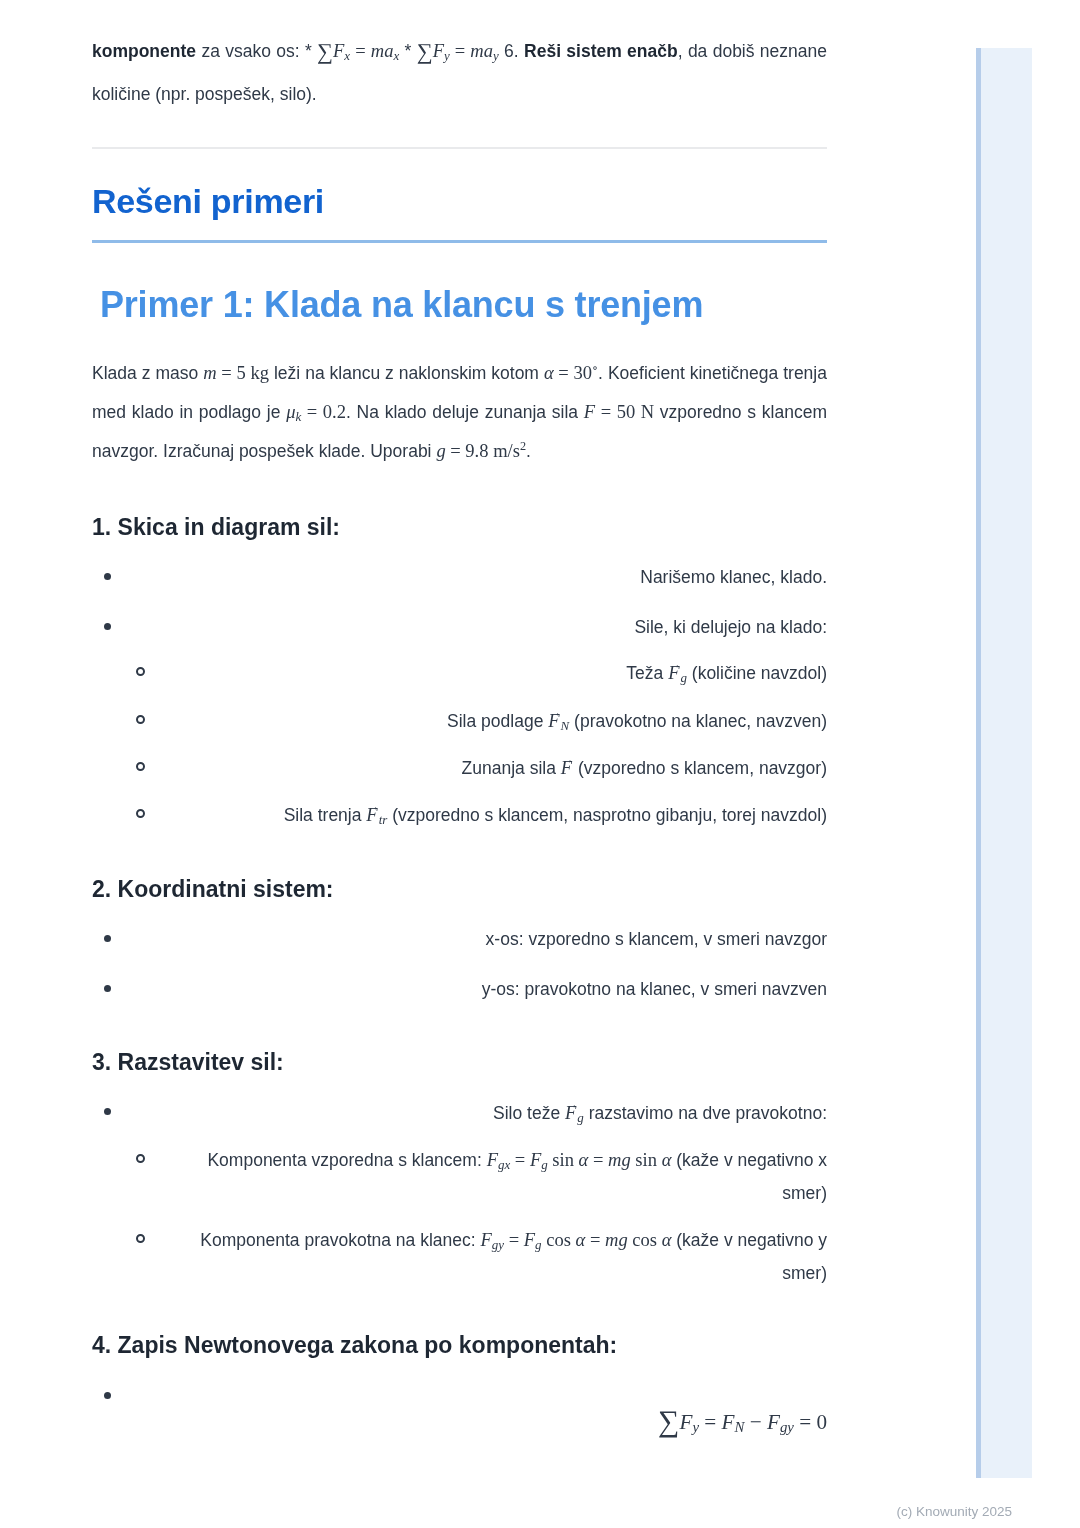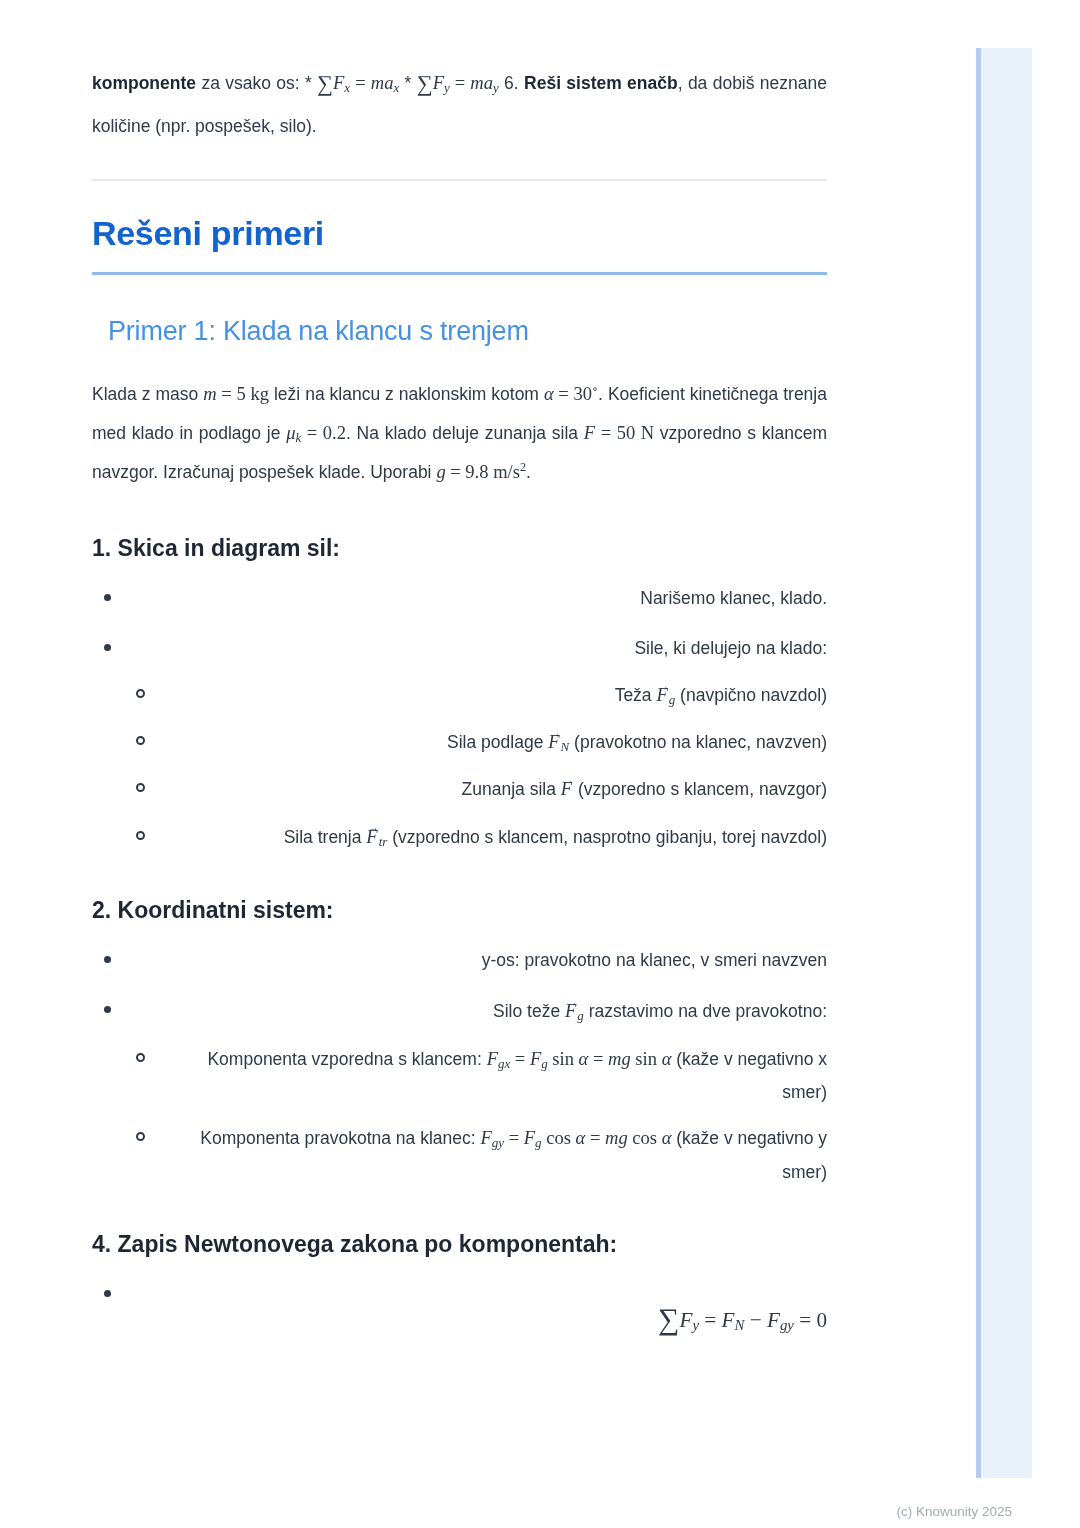--- a/index.html
+++ b/index.html
@@ -3,26 +3,26 @@
 <meta charset="utf-8">
 <style>
   :root{
     --heading1:#1263cf; --heading2:#4691e4; --underline:#8fbbe9;
     --text:#2f3947; --section-title:#1e2733; --divider:#e9eaec;
     --watermark:#a3abb5; --scroll-fill:#e9f1fa; --scroll-border:#b6cdea;
   }
   html,body{margin:0;padding:0;background:#fff;}
   body{width:1080px;font-family:"Liberation Sans","DejaVu Sans",sans-serif;}
   .page{position:relative;width:1080px;min-height:1528px;background:#fff;overflow:hidden;}
-  .content{position:absolute;left:92px;top:60px;width:735px;}
+  .content{position:absolute;left:92px;top:28px;width:735px;}
   .para{font-size:17.5px;line-height:2.12;margin:0;text-align:justify;color:var(--text);}
   .divider{border:none;border-top:2px solid var(--divider);margin:34px 0 0;}
   .h1{margin:32px 0 0;font-size:34px;line-height:1.2;font-weight:700;color:var(--heading1);
       padding-bottom:19px;border-bottom:3px solid var(--underline);letter-spacing:-0.3px;}
-  .h2{margin:40px 16px 0;font-size:27px;line-height:1.2;font-weight:400;color:var(--heading2);letter-spacing:-0.2px;}
+  .h2{margin:40px 8px 0;font-size:36px;line-height:1.2;font-weight:700;color:var(--heading2);letter-spacing:-0.2px;}
   .problem{margin-top:26px;}
   .sec-title{font-size:23px;font-weight:700;color:var(--section-title);margin:40px 0 0;line-height:1.4;}
   .bullets{list-style:none;margin:12px 0 0;padding:0;}
   .b-item{position:relative;padding-left:33px;margin:18px 0;font-size:17.5px;line-height:1.85;color:var(--text);text-align:right;}
   .mk{position:absolute;box-sizing:border-box;}
   .mk.dot{left:12px;top:12px;width:7px;height:7px;border-radius:50%;background:var(--text);}
   .mk.circ{left:11px;top:11px;width:9px;height:9px;border-radius:50%;border:2px solid var(--text);background:transparent;}
   .subs{margin-top:10px;}
   .subs .b-item{margin:13px 0;}
   .equation{margin-top:42px;text-align:right;font-size:20px;color:var(--text);}
@@ -50,30 +50,32 @@
     <p class="para intro"><span class="sg-b">komponente</span><span class="sg-p"> za vsako os: * </span><span class="sg-sum">∑</span><span class="sg-i">F</span><span class="sg-sb">x</span><span class="sg-r"> = </span><span class="sg-i">ma</span><span class="sg-sb">x</span><span class="sg-p"> * </span><span class="sg-sum">∑</span><span class="sg-i">F</span><span class="sg-sb">y</span><span class="sg-r"> = </span><span class="sg-i">ma</span><span class="sg-sb">y</span><span class="sg-p"> 6. </span><span class="sg-b">Reši sistem enačb</span><span class="sg-p">, da dobiš neznane količine (npr. pospešek, silo).</span></p>
     <hr class="divider">
     <h1 class="h1">Rešeni primeri</h1>
     <h2 class="h2">Primer 1: Klada na klancu s trenjem</h2>
     <p class="para problem"><span class="sg-p">Klada z maso </span><span class="sg-i">m</span><span class="sg-r"> = 5 kg</span><span class="sg-p"> leži na klancu z naklonskim kotom </span><span class="sg-i">α</span><span class="sg-r"> = 30</span><span class="sg-sup">∘</span><span class="sg-p">. Koeficient kinetičnega trenja med klado in podlago je </span><span class="sg-i">μ</span><span class="sg-sb">k</span><span class="sg-r"> = 0.2</span><span class="sg-p">. Na klado deluje zunanja sila </span><span class="sg-i">F</span><span class="sg-r"> = 50 N</span><span class="sg-p"> vzporedno s klancem navzgor. Izračunaj pospešek klade. Uporabi </span><span class="sg-i">g</span><span class="sg-r"> = 9.8 m/s</span><span class="sg-sup">2</span><span class="sg-p">.</span></p>
     <div>
         <h3 class="sec-title">1. Skica in diagram sil:</h3>
         <ul class="bullets">
           <li class="b-item"><span class="mk dot"></span><span class="li-text"><span class="sg-p">Narišemo klanec, klado.</span></span></li>
           <li class="b-item"><span class="mk dot"></span><span class="li-text"><span class="sg-p">Sile, ki delujejo na klado:</span></span><ul class="bullets subs">
-              <li class="b-item"><span class="mk circ"></span><span class="li-text"><span class="sg-p">Teža </span><span class="sg-v">F</span><span class="sg-sb">g</span><span class="sg-p"> (navpično navzdol)</span></span></li>
+              <li class="b-item"><span class="mk circ"></span><span class="li-text"><span class="sg-p">Teža </span><span class="sg-v">F</span><span class="sg-sb">g</span><span class="sg-p"> (količine navzdol)</span></span></li>
               <li class="b-item"><span class="mk circ"></span><span class="li-text"><span class="sg-p">Sila podlage </span><span class="sg-v">F</span><span class="sg-sb">N</span><span class="sg-p"> (pravokotno na klanec, navzven)</span></span></li>
               <li class="b-item"><span class="mk circ"></span><span class="li-text"><span class="sg-p">Zunanja sila </span><span class="sg-v">F</span><span class="sg-p"> (vzporedno s klancem, navzgor)</span></span></li>
               <li class="b-item"><span class="mk circ"></span><span class="li-text"><span class="sg-p">Sila trenja </span><span class="sg-v">F</span><span class="sg-sb">tr</span><span class="sg-p"> (vzporedno s klancem, nasprotno gibanju, torej navzdol)</span></span></li>
             </ul></li>
         </ul>
         <h3 class="sec-title">2. Koordinatni sistem:</h3>
         <ul class="bullets">
+          <li class="b-item"><span class="mk dot"></span><span class="li-text"><span class="sg-p">x-os: vzporedno s klancem, v smeri navzgor</span></span></li>
           <li class="b-item"><span class="mk dot"></span><span class="li-text"><span class="sg-p">y-os: pravokotno na klanec, v smeri navzven</span></span></li>
         </ul>
+        <h3 class="sec-title">3. Razstavitev sil:</h3>
         <ul class="bullets">
           <li class="b-item"><span class="mk dot"></span><span class="li-text"><span class="sg-p">Silo teže </span><span class="sg-v">F</span><span class="sg-sb">g</span><span class="sg-p"> razstavimo na dve pravokotno:</span></span><ul class="bullets subs">
               <li class="b-item"><span class="mk circ"></span><span class="li-text"><span class="sg-p">Komponenta vzporedna s klancem: </span><span class="sg-i">F</span><span class="sg-sb">gx</span><span class="sg-r"> = </span><span class="sg-i">F</span><span class="sg-sb">g</span><span class="sg-r"> sin </span><span class="sg-i">α</span><span class="sg-r"> = </span><span class="sg-i">mg</span><span class="sg-r"> sin </span><span class="sg-i">α</span><span class="sg-p"> (kaže v negativno x smer)</span></span></li>
               <li class="b-item"><span class="mk circ"></span><span class="li-text"><span class="sg-p">Komponenta pravokotna na klanec: </span><span class="sg-i">F</span><span class="sg-sb">gy</span><span class="sg-r"> = </span><span class="sg-i">F</span><span class="sg-sb">g</span><span class="sg-r"> cos </span><span class="sg-i">α</span><span class="sg-r"> = </span><span class="sg-i">mg</span><span class="sg-r"> cos </span><span class="sg-i">α</span><span class="sg-p"> (kaže v negativno y smer)</span></span></li>
             </ul></li>
         </ul>
         <h3 class="sec-title">4. Zapis Newtonovega zakona po komponentah:</h3>
         <ul class="bullets">
           <li class="b-item"><span class="mk dot"></span></li>
         </ul>

